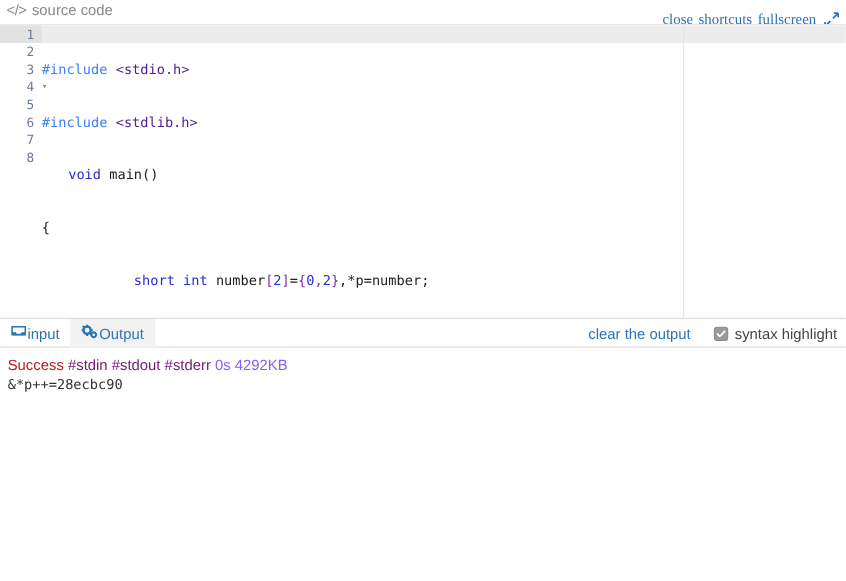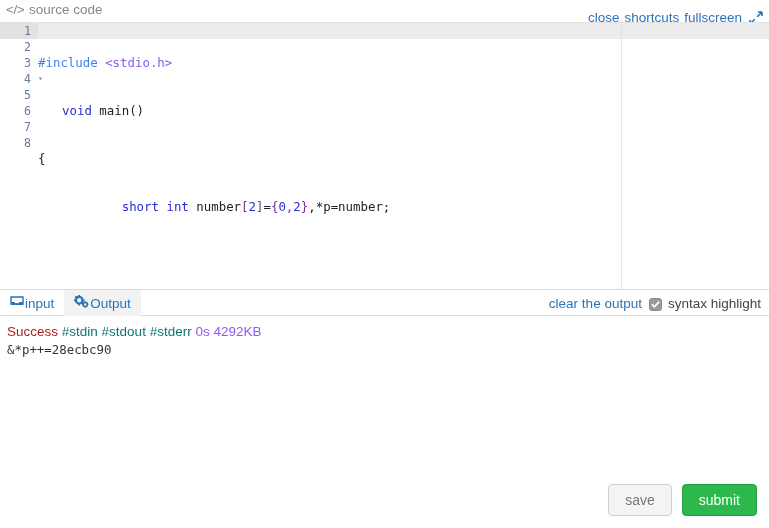--- a/index.html
+++ b/index.html
@@ -37,20 +37,21 @@
     font-family: "Liberation Sans", sans-serif;
     font-size: 13.5px;
     letter-spacing: -0.5px;
   }
   .topbar-right {
     position: absolute;
     right: 6px; top: 10px;
     display: flex; align-items: center;
     gap: 5px;
     font-size: 13.5px;
+    font-family: Liberation Serif, serif;
   }
   .topbar-right a {
     color: #2a73b8;
     text-decoration: none;
     cursor: pointer;
   }
   .fullscreen-icon { display: inline-flex; align-items: center; margin-left: 2px; }
 
   
   .editor-wrap {
@@ -103,21 +104,21 @@
     cursor: pointer;
   }
   .code-area {
     position: absolute;
     left: 38px; top: 0;
     width: 731px; height: 268px;
     white-space: pre;
   }
   .code-line { height: 16px; line-height: 16px; }
   .tk-pre    { color: #3b82f6; }           
-  .tk-inc    { color: #8b5cf6; }           
+  .tk-inc    { color: #4c1d95; }           
   .tk-kw     { color: #2b2bd6; margin-left: 24px; }           
   .tk-id     { color: #222222; }
   .tk-fn     { color: #222222; }
   .tk-punc   { color: #7b2fa0; }           
   .tk-num    { color: #2b2bd6; }           
   .tk-op     { color: #222222; }
 
   
   .tabbar {
     position: relative;
@@ -134,46 +135,46 @@
     color: #2a73b8;
     cursor: pointer;
     height: 26px;
   }
   .tab.active { background: #f2f2f2; }
   .tabbar-right {
     position: absolute;
     right: 8px; top: 0;
     height: 26px;
     display: flex; align-items: center;
-    gap: 7px;
+    gap: 21px;
     font-size: 13.5px;
   }
   .tabbar-right a { color: #2a73b8; text-decoration: none; cursor: pointer; }
   .chk-label {
-    display: flex; align-items: flex-end; gap: 6px;
+    display: flex; align-items: center; gap: 6px;
     color: #444444;
     cursor: pointer;
   }
   .chkbox {
     width: 13px; height: 13px;
     border-radius: 3px;
     background: #9a9a9a;
     border: 1px solid #8b8b8b;
     display: inline-flex;
     align-items: center; justify-content: center;
   }
 
   
   .result {
     padding: 8px 7px 0 7px;
     font-size: 13.5px;
   }
   .result-head { margin-bottom: 3px; }
   .res-status { color: #b91c1c; }
-  .res-link { color: #0f766e; text-decoration: none; cursor: pointer; }
+  .res-link { color: #701a75; text-decoration: none; cursor: pointer; }
   .res-meta { color: #8b5cf6; }
   .result-body {
     color: #333333;
     font-family: "DejaVu Sans Mono", "Liberation Mono", monospace;
     font-size: 12.4px;
     white-space: pre-wrap;
   }
 
   
   .footer {
@@ -242,20 +243,21 @@
         <span class="fold">▾</span>
       </div>
       <div class="gutter-row"><span>5</span></div>
       <div class="gutter-row"><span>6</span></div>
       <div class="gutter-row"><span>7</span></div>
       <div class="gutter-row"><span>8</span></div>
     </div>
 
     <div class="code-area">
       <div class="code-line"><span class="tk-pre">#include</span><span class="tk-op"> </span><span class="tk-inc">&lt;stdio.h&gt;</span></div>
+      <div class="code-line"><span class="tk-pre">#include</span><span class="tk-op"> </span><span class="tk-inc">&lt;stdlib.h&gt;</span></div>
       <div class="code-line"><span class="tk-kw">void</span><span class="tk-fn"> main()</span></div>
       <div class="code-line"><span class="tk-id">{</span></div>
       <div class="code-line"><span>        </span><span class="tk-kw">short int</span><span class="tk-id"> number</span><span class="tk-punc">[</span><span class="tk-num">2</span><span class="tk-punc">]</span><span class="tk-op">=</span><span class="tk-punc">{</span><span class="tk-num">0</span><span class="tk-punc">,</span><span class="tk-num">2</span><span class="tk-punc">}</span><span class="tk-id">,*p=number;</span></div>
       
       
       
     </div>
   </div>
 
   <div class="tabbar">
@@ -306,18 +308,14 @@
     </div>
   </div>
 
   <div class="result">
     <div class="result-head">
       <span class="res-status">Success</span><span> </span><a class="res-link" href="#">#stdin</a><span> </span><a class="res-link" href="#">#stdout</a><span> </span><a class="res-link" href="#">#stderr</a><span> </span><span class="res-meta">0s</span><span> </span><span class="res-meta">4292KB</span>
     </div>
     <div class="result-body">&amp;*p++=28ecbc90</div>
   </div>
 
-  <div class="footer">
-    <button class="btn btn-save">save</button>
-    <button class="btn btn-submit">submit</button>
-  </div>
 
 </div>
 
 </body></html>

